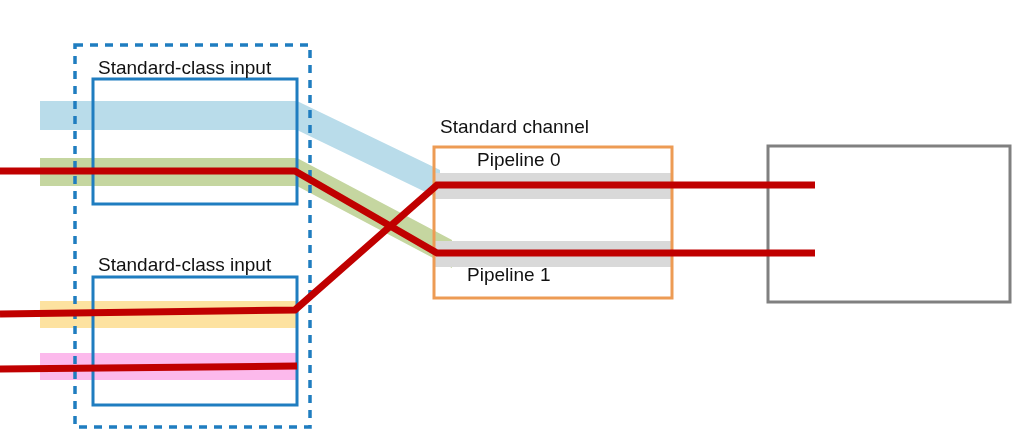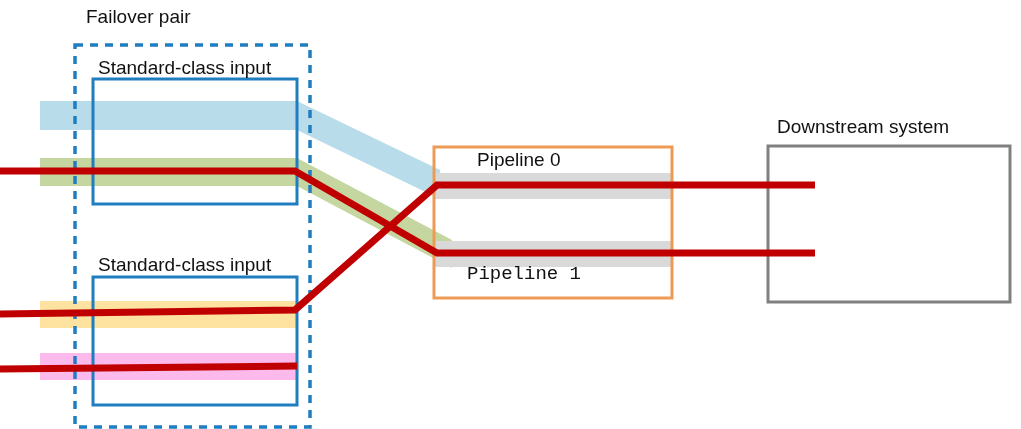--- a/index.html
+++ b/index.html
@@ -6,21 +6,21 @@
   body{font-family:"Liberation Sans", sans-serif;}
   #stage{position:relative;width:1021px;height:429px;overflow:hidden;background:#ffffff;}
   #stage svg{position:absolute;left:0;top:0;width:1021px;height:429px;}
   .lbl{position:absolute;white-space:nowrap;color:#111111;font-size:19px;line-height:1;}
   .lbl-failover{left:86px;top:7px;}
   .lbl-sc-top{left:98px;top:58px;}
   .lbl-sc-bot{left:98px;top:255px;}
   .lbl-channel{left:440px;top:117px;}
   .lbl-down{left:777px;top:117px;}
   .lbl-p0{left:477px;top:150px;}
-  .lbl-p1{left:467px;top:265px;font-family:Liberation Mono, monospace;}
+  .lbl-p1{left:467px;top:265px;}
 </style>
 </head>
 <body>
 
 <div id="stage">
 
   <svg viewBox="0 0 1021 429" xmlns="http://www.w3.org/2000/svg">
 
     <polygon points="40,101 297,101 440,170 440,199 297,130 40,130" fill="#b9dcea"></polygon>
 
@@ -42,20 +42,19 @@
 
     <rect x="768" y="146" width="242" height="156" fill="none" stroke="#808080" stroke-width="3"></rect>
 
     <polyline points="0,171 295,171 437,253 815,253" fill="none" stroke="#c00000" stroke-width="7" stroke-linecap="butt" stroke-linejoin="miter"></polyline>
 
     <polyline points="0,314 295,310 437,185 815,185" fill="none" stroke="#c00000" stroke-width="7" stroke-linecap="butt" stroke-linejoin="miter"></polyline>
 
     <polyline points="0,369 297,366" fill="none" stroke="#c00000" stroke-width="7" stroke-linecap="butt"></polyline>
   </svg>
 
-  <div class="lbl lbl-failover">Failover pair</div>
   <div class="lbl lbl-sc-top">Standard-class input</div>
   <div class="lbl lbl-sc-bot">Standard-class input</div>
-  <div class="lbl lbl-down">Downstream system</div>
+  <div class="lbl lbl-channel">Standard channel</div>
   <div class="lbl lbl-p0">Pipeline 0</div>
   <div class="lbl lbl-p1">Pipeline 1</div>
 
 </div>
 
 </body></html>

